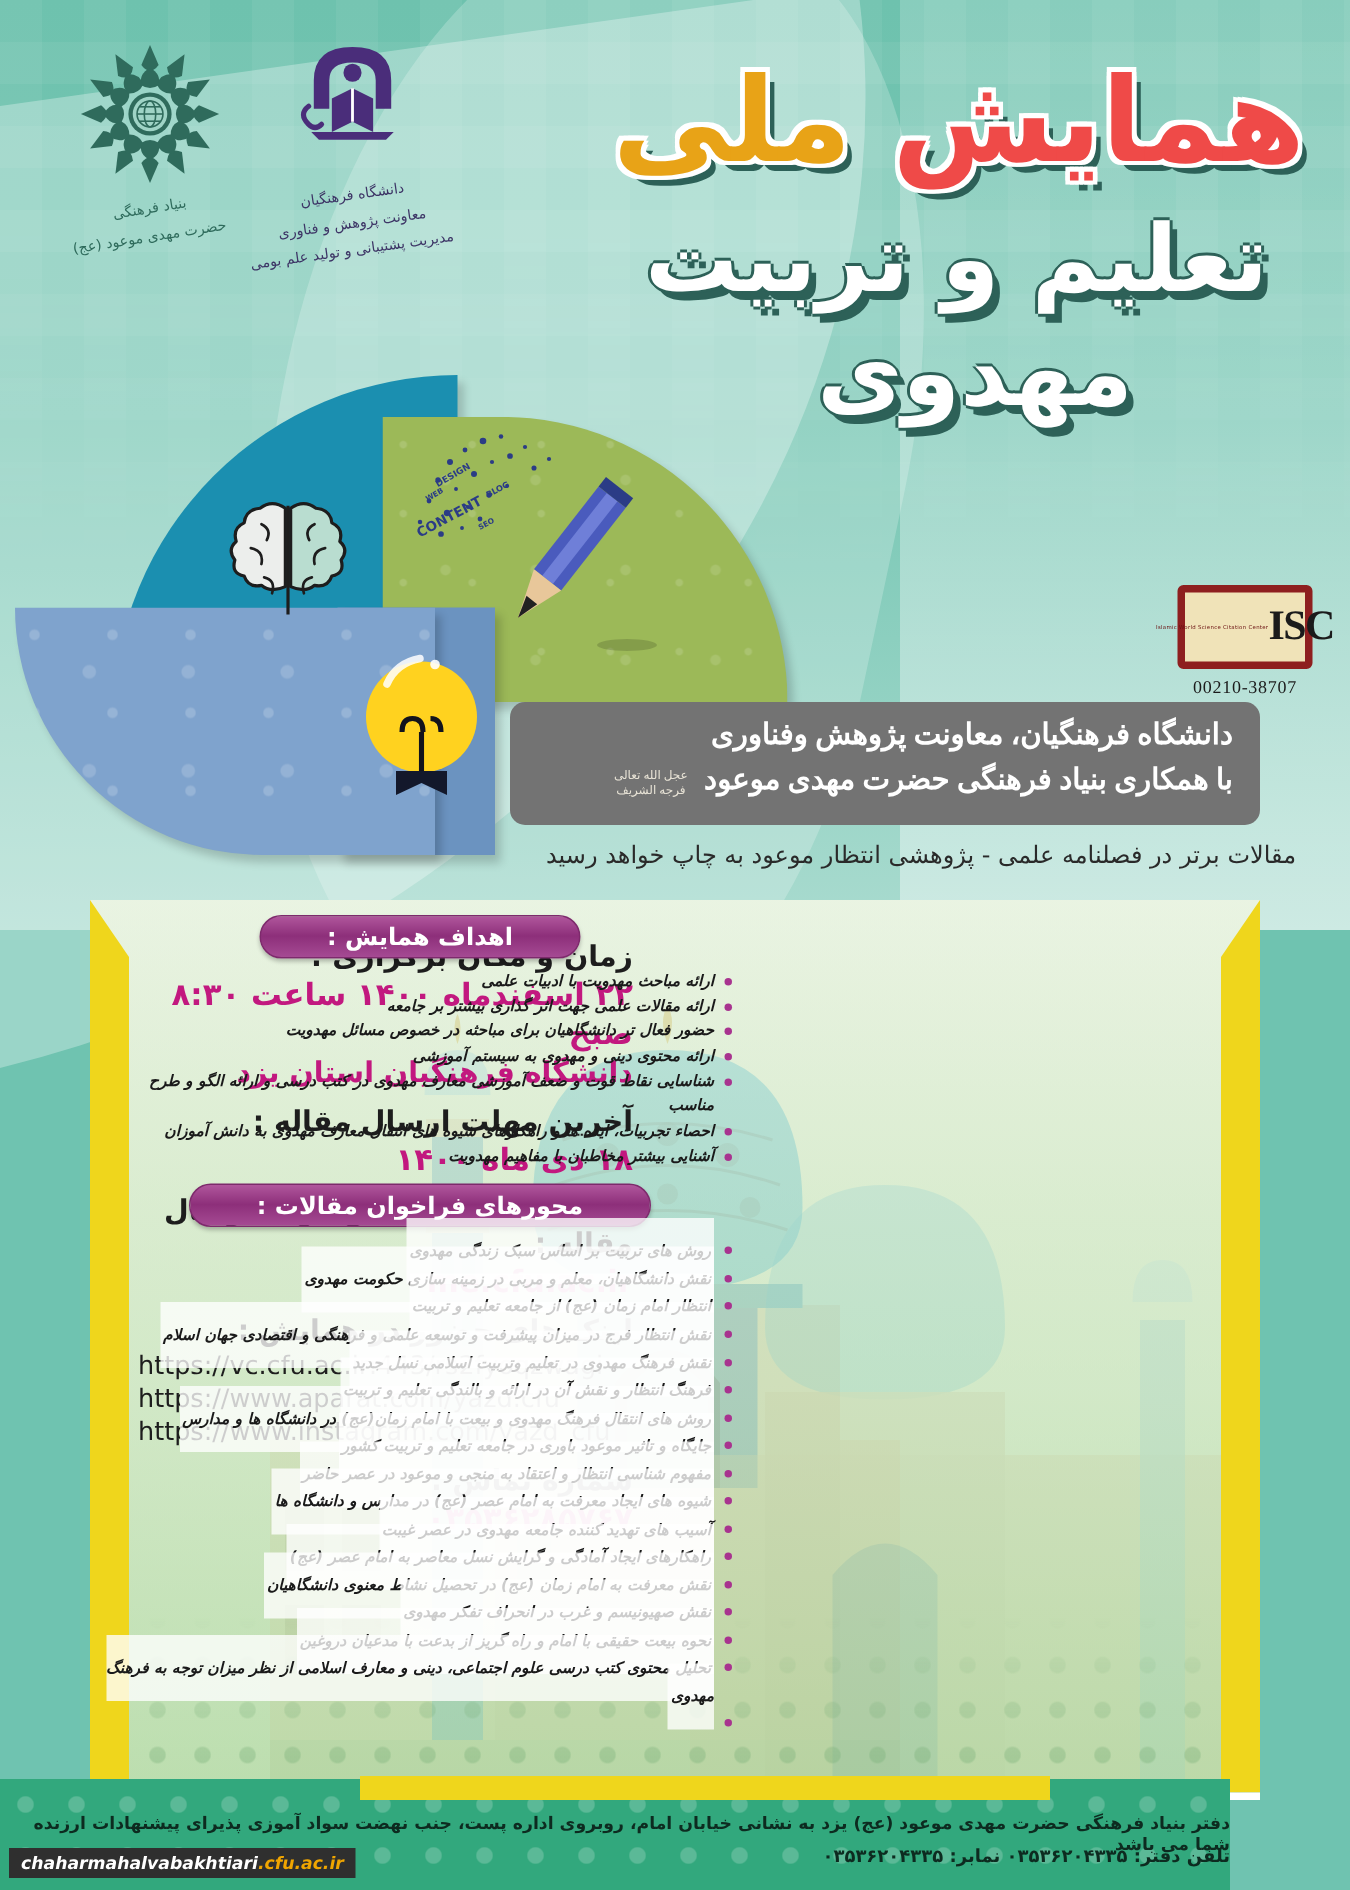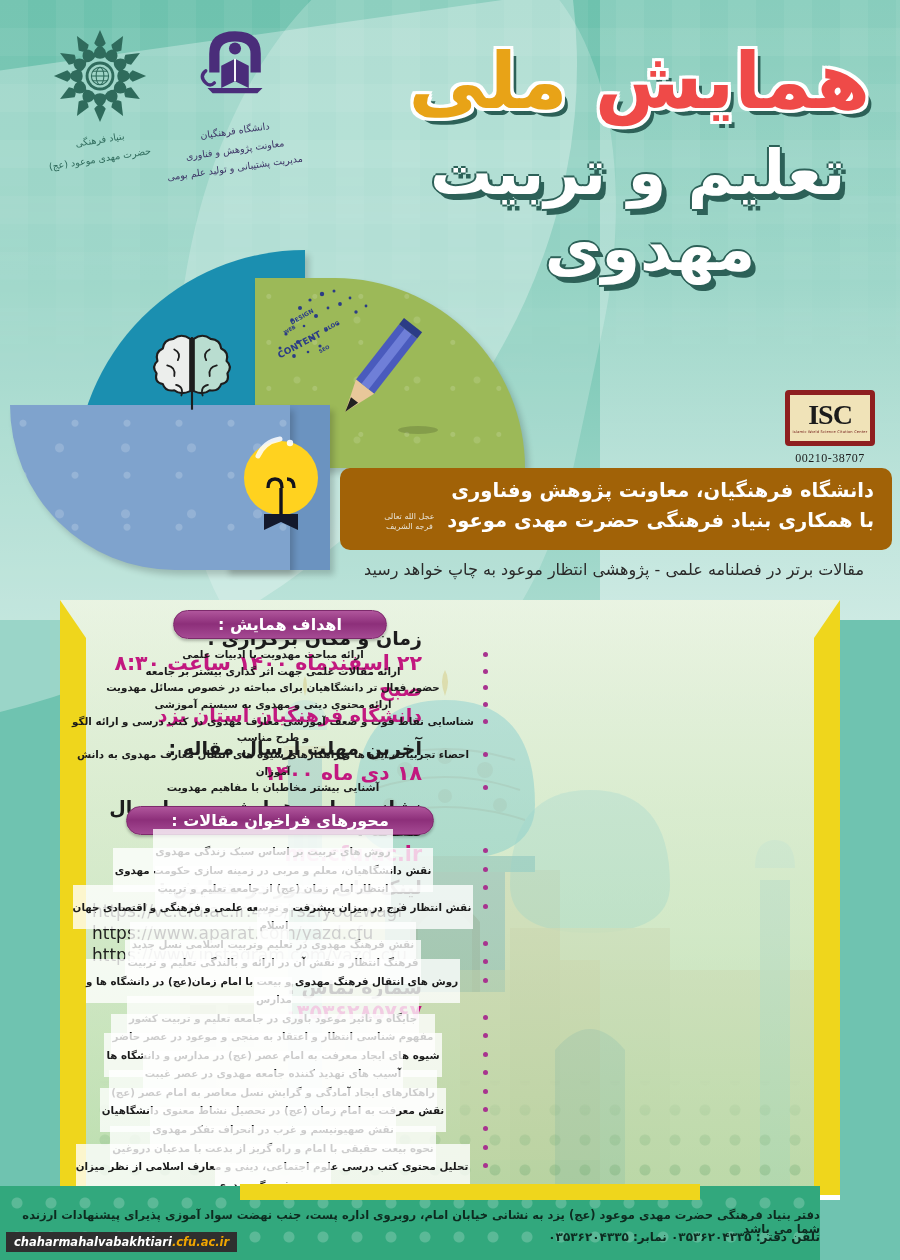--- a/index.html
+++ b/index.html
@@ -112,33 +112,33 @@
   }
   .brain{position:absolute;left:72px;top:80px;width:90px;height:85px;}
   .bulb{position:absolute;left:165px;top:180px;width:82px;height:120px;}
   .pencil{position:absolute;left:195px;top:28px;width:175px;height:170px;}
 
   
   .isc-wrap{position:absolute;left:775px;top:390px;width:110px;text-align:center;}
   .isc{
     width:80px;height:46px;margin:0 auto;background:#f0e3b8;
     border:5px solid #8e1f1f;border-radius:4px;
-    position:relative;display:flex;flex-direction:column;
+    position:relative;display:flex;flex-direction:row;
     align-items:center;justify-content:center;line-height:1;
   }
   .isc .big{font-size:28px;font-weight:bold;color:#1b1b1b;letter-spacing:-1px;font-family:"Liberation Serif",serif;}
   .isc .sub{font-size:3.6px;color:#6b1111;letter-spacing:.2px;margin-top:2px;white-space:nowrap;}
   .isc-code{font-size:12px;color:#1b1b1b;margin-top:5px;font-family:"Liberation Serif",serif;letter-spacing:.5px;}
 
   
   .org-bar{
-    position:absolute;left:340px;top:468px;width:552px;height:82px;
-    background:#a16207;border-radius:10px;
+    position:absolute;left:340px;top:468px;width:500px;height:82px;
+    background:#737373;border-radius:10px;
     color:#fff;direction:rtl;text-align:right;
-    padding:10px 18px 0 18px;box-sizing:border-box;
+    padding:10px 18px 0 18px;box-sizing:border-box;font-family:Liberation Serif, serif;
   }
   .org-bar .l1{font-size:19.5px;font-weight:bold;line-height:1.35;}
   .org-bar .l2{font-size:19.5px;font-weight:bold;line-height:1.35;margin-top:4px;}
   .ajl{
     display:inline-block;font-size:8px;line-height:1.25;color:#e8e3d6;
     vertical-align:middle;margin-right:6px;text-align:center;font-weight:normal;
   }
   .org-note{
     position:absolute;left:340px;top:560px;width:524px;
     direction:rtl;text-align:right;color:#2a2a2a;font-size:16px;
@@ -184,21 +184,21 @@
     margin:0 auto;display:block;width:fit-content;
     background:linear-gradient(180deg,#b0569c 0%,#8d2f7a 48%,#a54a93 100%);
     color:#fff;font-size:16px;font-weight:bold;
     padding:4px 44px;border-radius:20px;
     box-shadow:0 2px 3px rgba(0,0,0,.25);
     border:1px solid #7d2a6c;text-align:center;
   }
   ul.blist{list-style:none;margin:7px 0 0 0;padding:0;direction:rtl;}
   ul.blist li{
     position:relative;font-size:10.3px;font-weight:bold;color:#1a1a1a;
-    line-height:1.62;padding-right:14px;text-align:center;
+    line-height:1.62;padding-right:14px;text-align:right;font-style:italic;
   }
   ul.blist li::before{
     content:"";position:absolute;right:2px;top:6px;
     width:5px;height:5px;border-radius:50%;background:#a8338f;
   }
   ul.blist.axes li{line-height:1.80;}
   ul.blist.axes li span.hl{background:rgba(255,255,255,.78);padding:16px 2px;}
 
   
   .footer{

